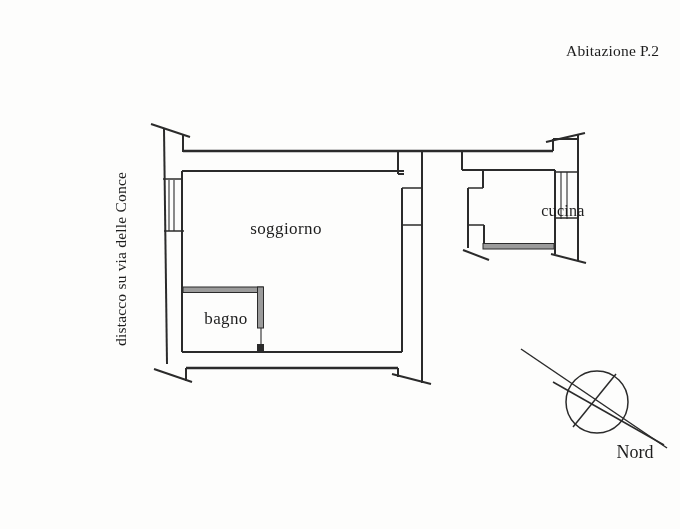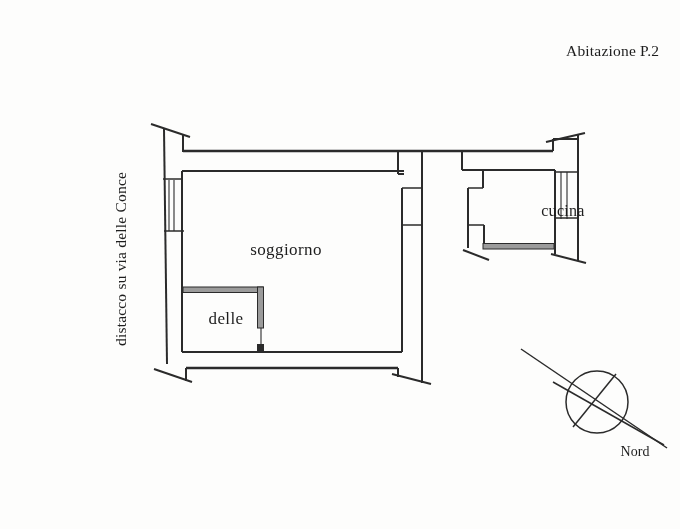--- a/index.html
+++ b/index.html
@@ -41,21 +41,21 @@
     font-size:15.5px;line-height:19px;
     letter-spacing:0.2px;
   }
   .sidenote{
     left:121px;top:259px;
     font-size:15.5px;letter-spacing:0.2px;
     transform:translate(-50%,-50%) rotate(-90deg);
   }
   .nordlabel{
     left:635px;top:452px;
-    font-size:14px;
+    font-size:18px;
   }
 </style>
 </head>
 <body>
 
 <div class="page">
 
   <svg class="plan" width="680" height="529" viewBox="0 0 680 529">
 
     <g>
@@ -134,18 +134,18 @@
       <path class="compassline" d="M573,427 L616,374"></path>
     </g>
   </svg>
 
   <div class="label titleblock">
     <div>Abitazione  P.2</div>
   </div>
 
   <div class="label sidenote">distacco su via delle Conce</div>
 
-  <div class="label room centered" style="left:286px;top:229px;margin-top:21px;">soggiorno</div>
-  <div class="label room centered" style="left:226px;top:319px;">delle</div>
+  <div class="label room centered" style="left:286px;top:229px;">soggiorno</div>
+  <div class="label room centered" style="left:226px;top:319px;">bagno</div>
   <div class="label room-small centered" style="left:523px;top:211px;margin-left:40px;">cucina</div>
 
   <div class="label nordlabel centered">Nord</div>
 </div>
 
 </body></html>

